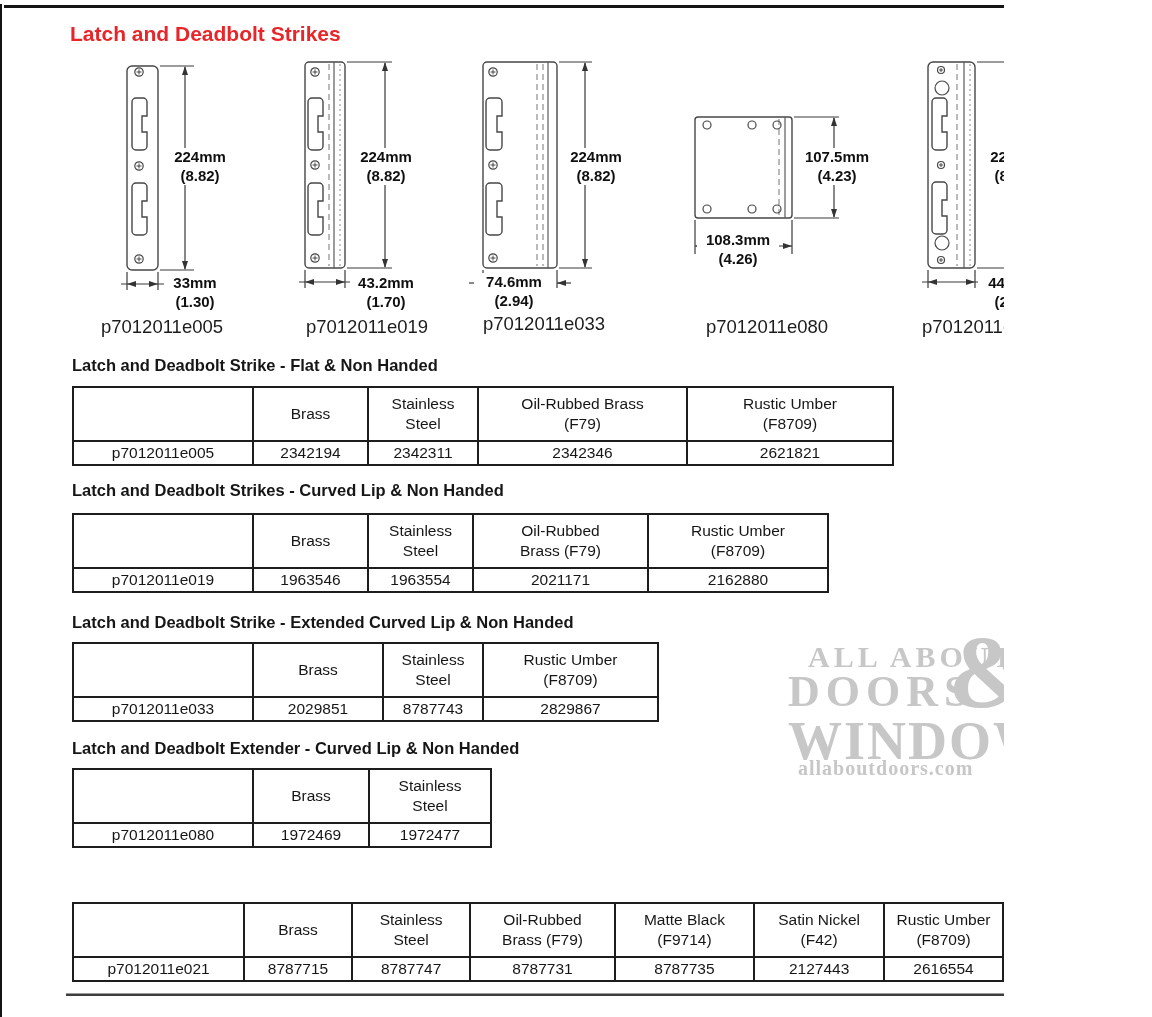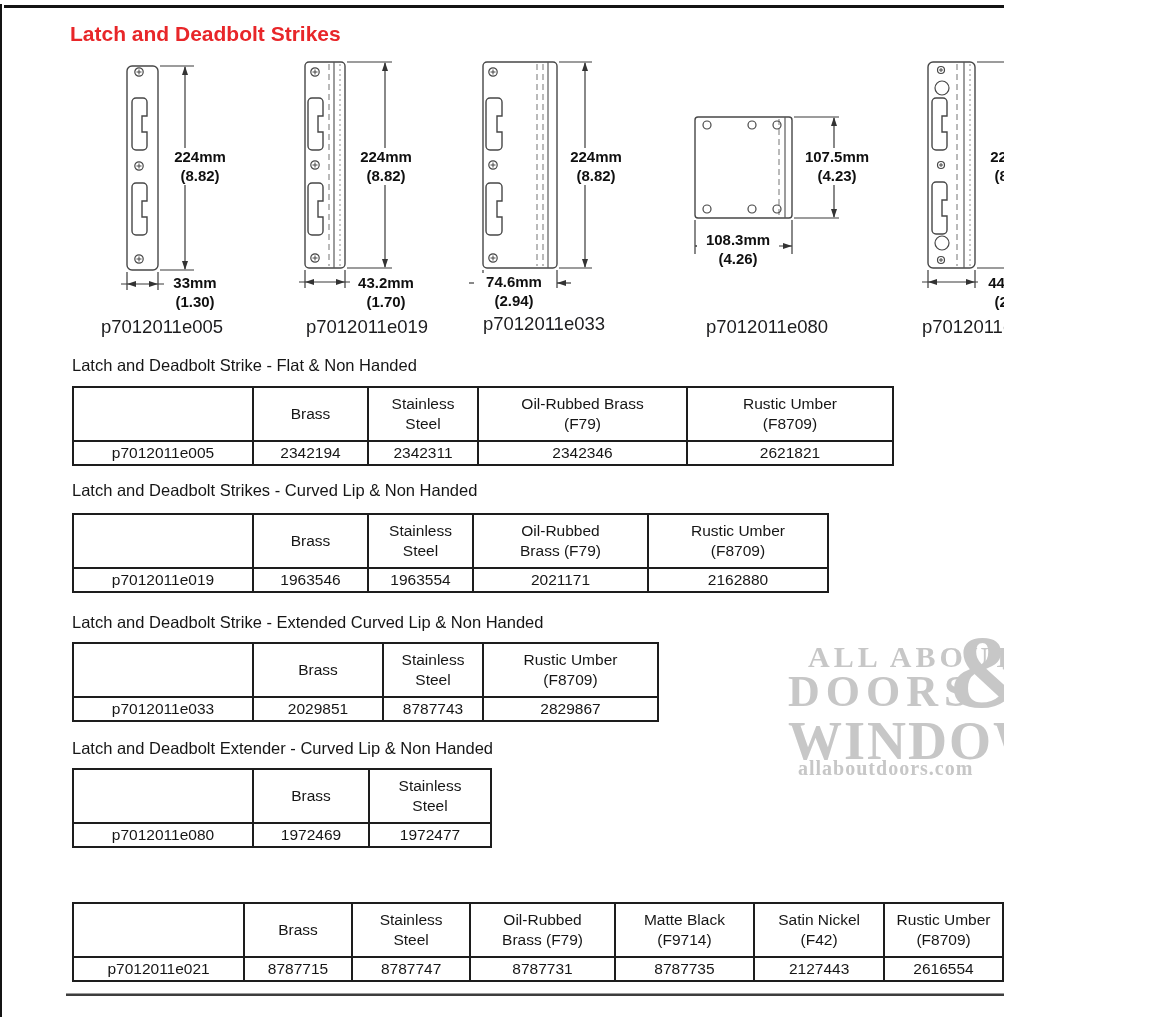--- a/index.html
+++ b/index.html
@@ -23,21 +23,21 @@
   .dashln  { stroke:#828282; stroke-width:1.1; stroke-dasharray:6 4; fill:none; }
   .serr    { stroke:#9a9a9a; stroke-width:1.1; stroke-dasharray:2 3; fill:none; }
   .dimln   { stroke:#3a3a3a; stroke-width:1.2; fill:none; }
   .arrow   { fill:#333; stroke:none; }
 
   .dim { position:absolute; font-size:15px; font-weight:bold; line-height:18.5px;
          color:#101010; text-align:center; background:#fff; }
   .dim span { display:block; }
   .part { position:absolute; font-size:18.5px; color:#1c1c1e; text-align:center; white-space:nowrap; }
 
-  .section-heading { position:absolute; font-size:16.5px; font-weight:normal; color:#161616; white-space:nowrap; }
+  .section-heading { position:absolute; font-size:16.5px; font-weight:bold; color:#161616; white-space:nowrap; }
 
   table.pricing { position:absolute; border-collapse:collapse; table-layout:fixed; background:transparent; }
   table.pricing th, table.pricing td {
       border:2px solid #1d1d1d; text-align:center; vertical-align:middle;
       color:#161616; font-weight:normal; padding:0 2px; }
   table.pricing th { height:54px; font-size:15.5px; line-height:20px; white-space:pre-line; }
   table.pricing td { height:24px; font-size:15.5px; }
 
   .watermark { position:absolute; left:0; top:0; color:#c7c7c7;
                font-family:"Liberation Serif", serif; font-weight:bold; z-index:0; }

